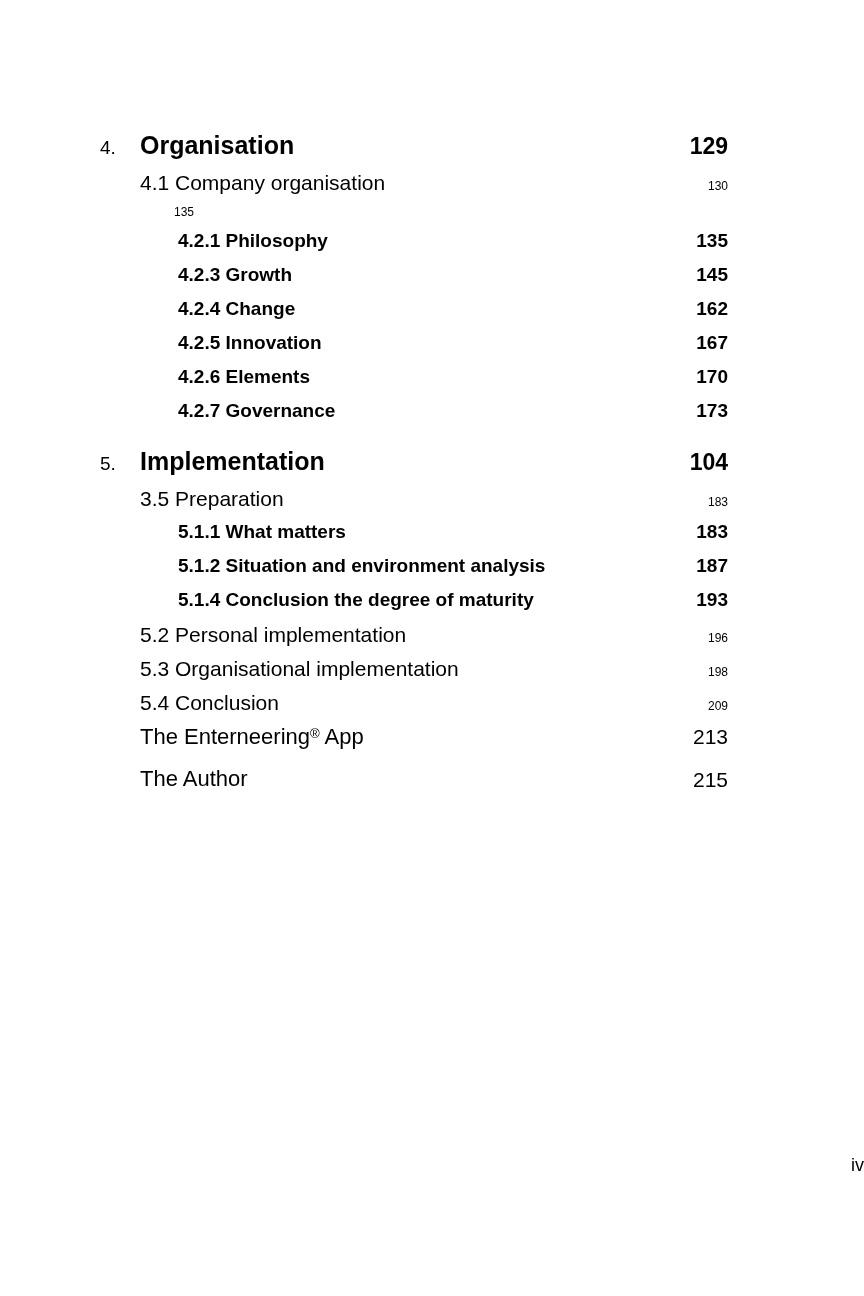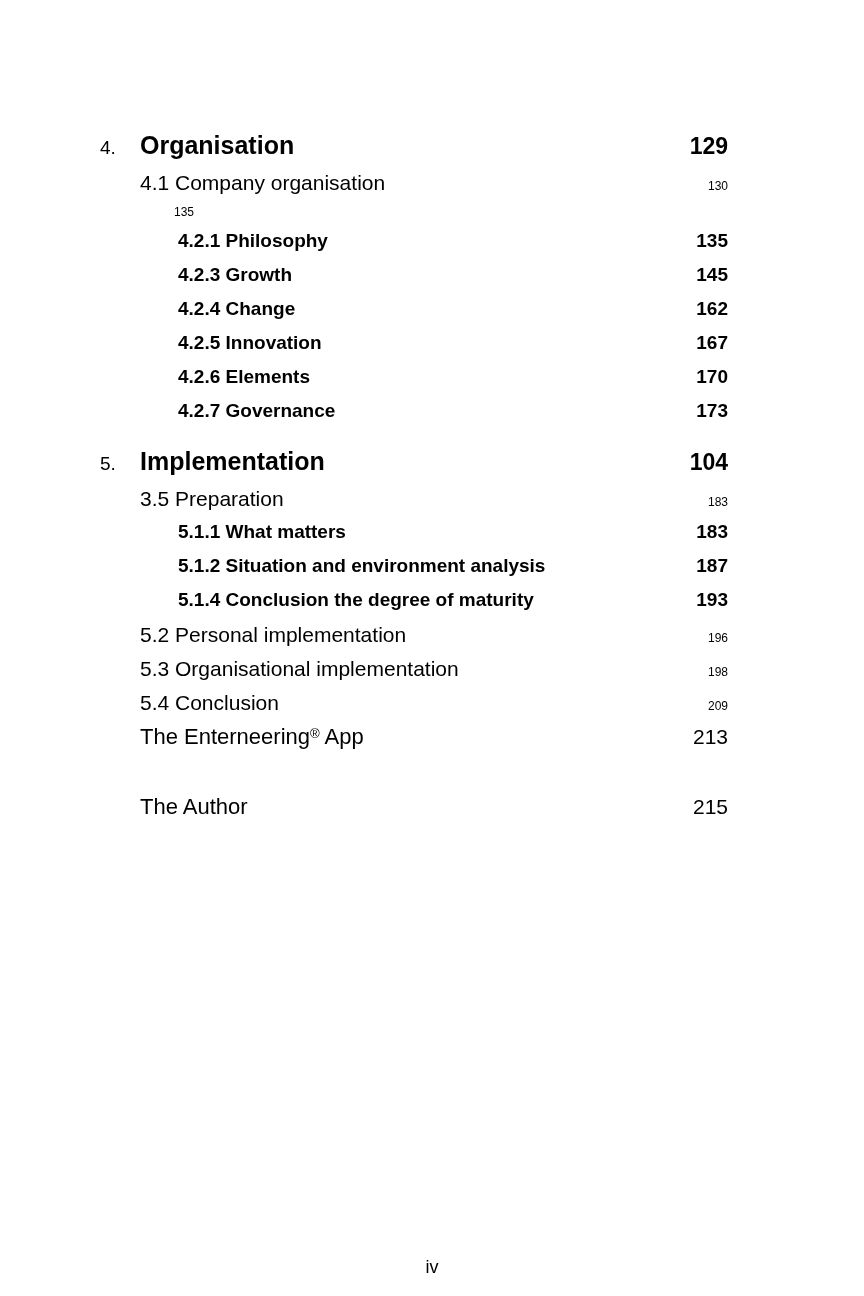--- a/index.html
+++ b/index.html
@@ -101,34 +101,34 @@
     line-height: 1.0;
     padding-left: 40px;
   }
   .level-appendix .toc-page {
     font-size: 21px;
   }
 
   
   .gap-chapter { margin-top: 29px; }
   .gap-appendix-first { }
-  .gap-appendix-next { margin-top: 48px; }
+  .gap-appendix-next { margin-top: 20px; align-items: center; }
 
   .reg-mark {
     font-size: 0.6em;
     vertical-align: 0.45em;
     letter-spacing: 0;
   }
 
   .folio {
     position: absolute;
     left: 0;
     right: 0;
-    top: 1257px;
-    text-align: center;
+    top: 1155px;
+    text-align: right;
     font-size: 18px;
     font-weight: normal;
     color: #000000;
   }
 </style>
 </head>
 <body>
 
 <div class="page">
 

